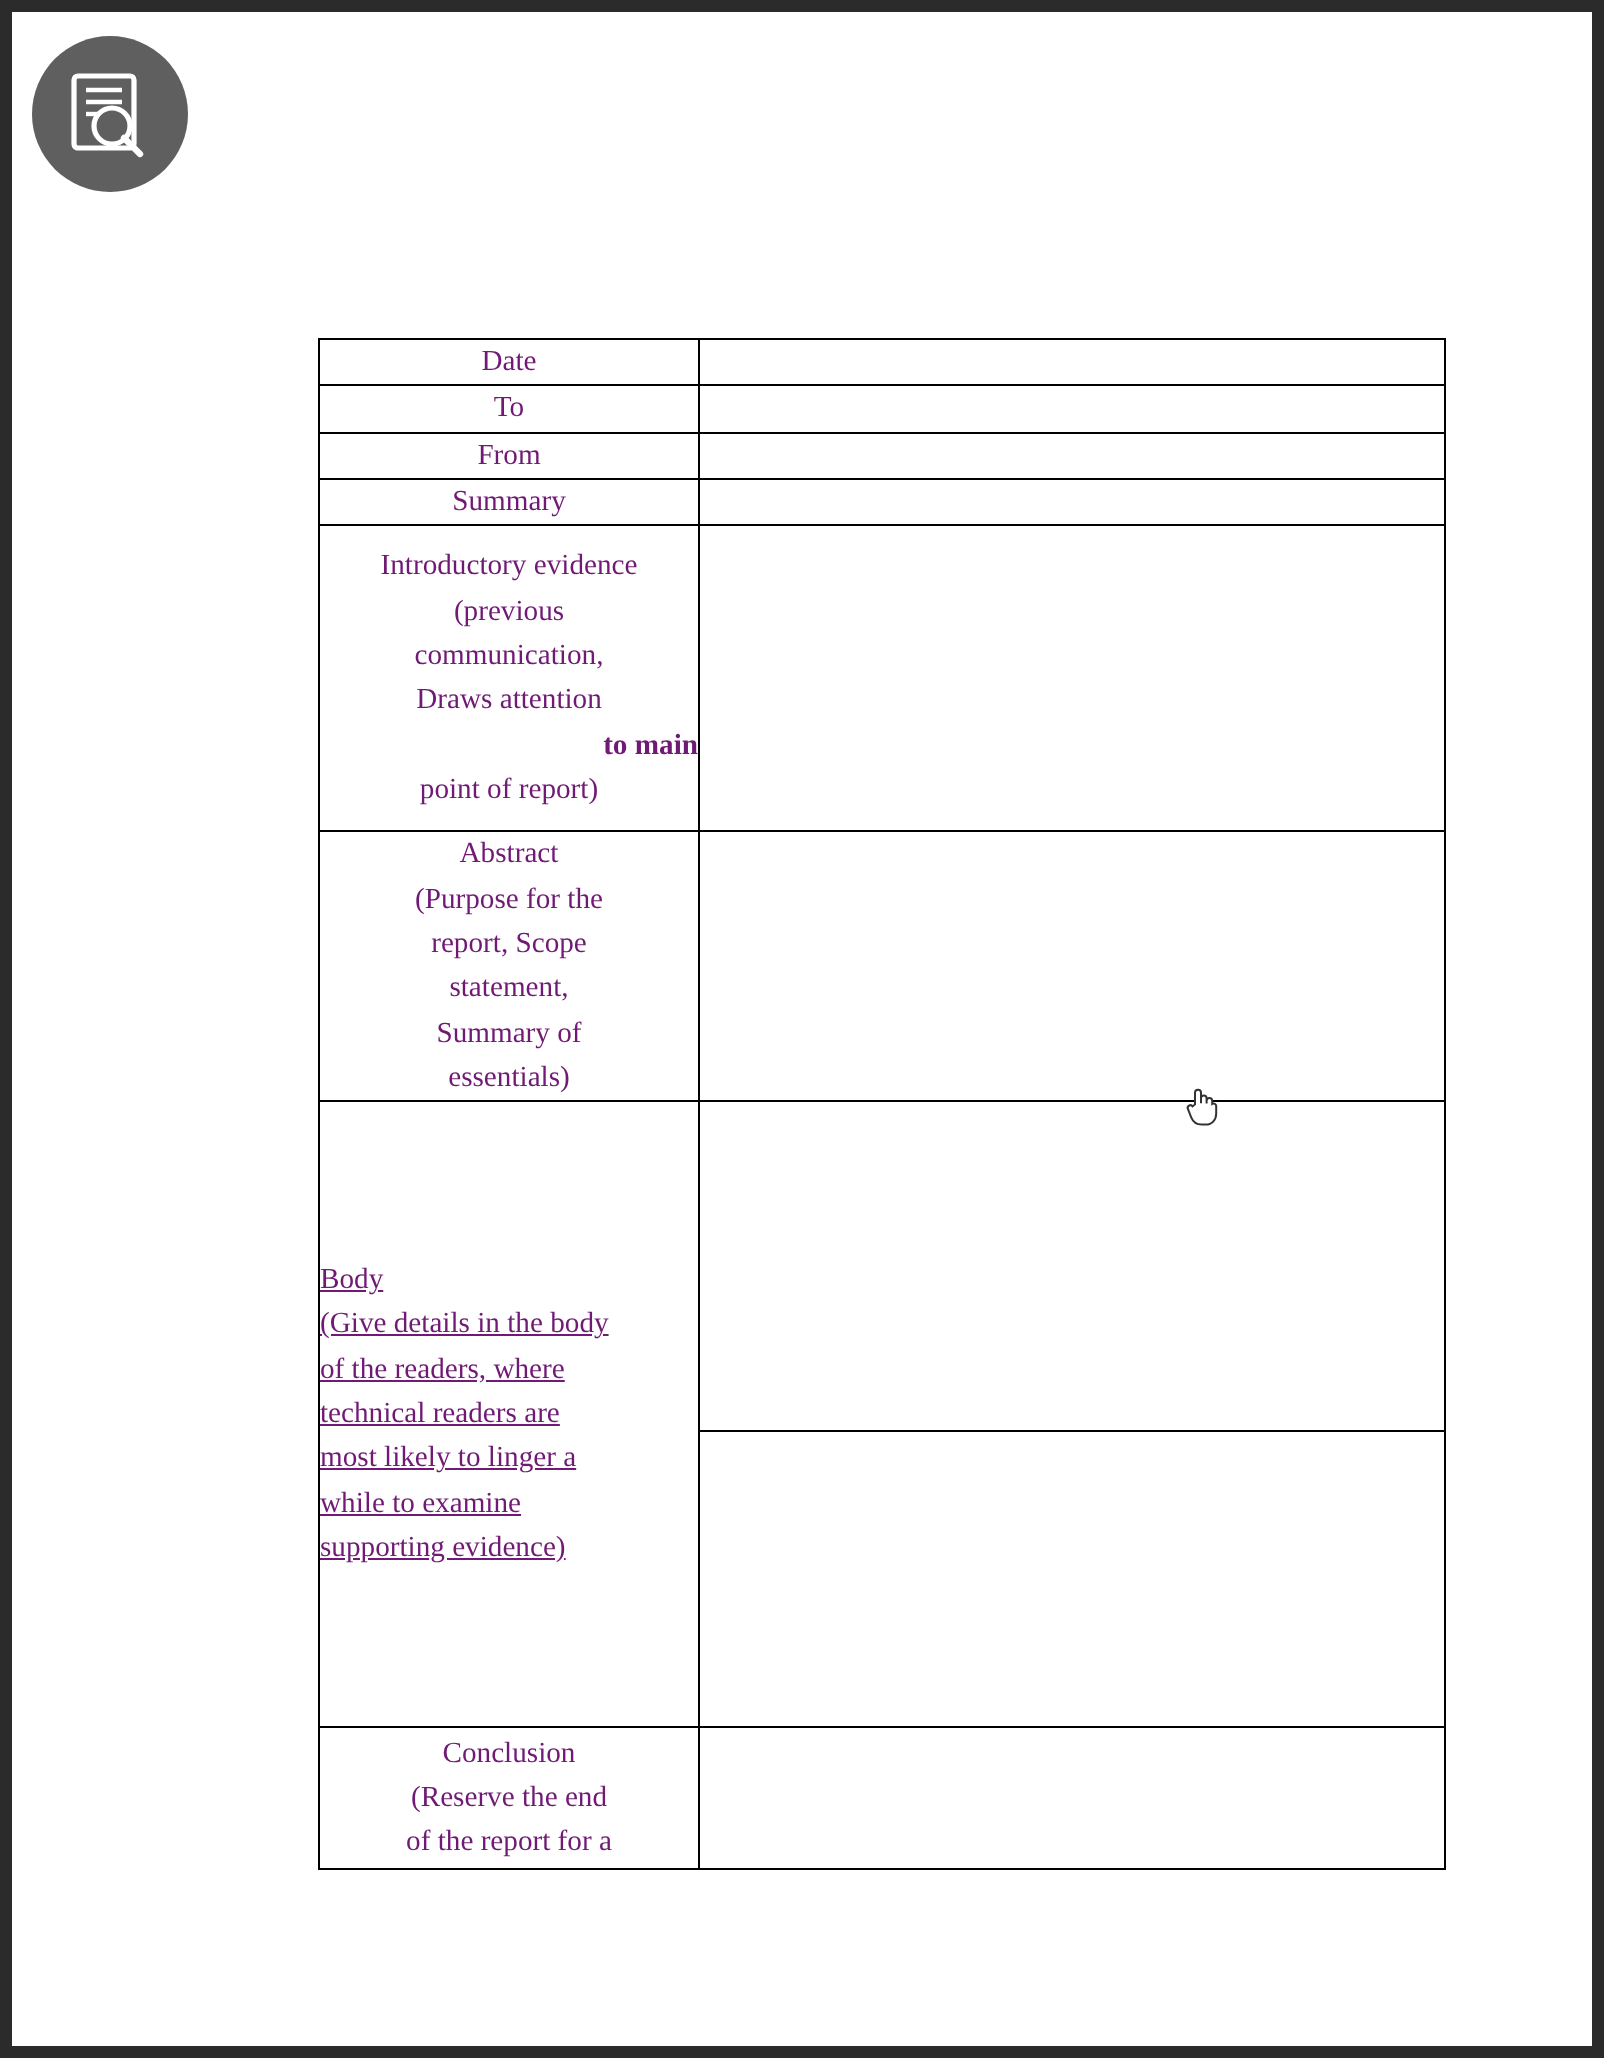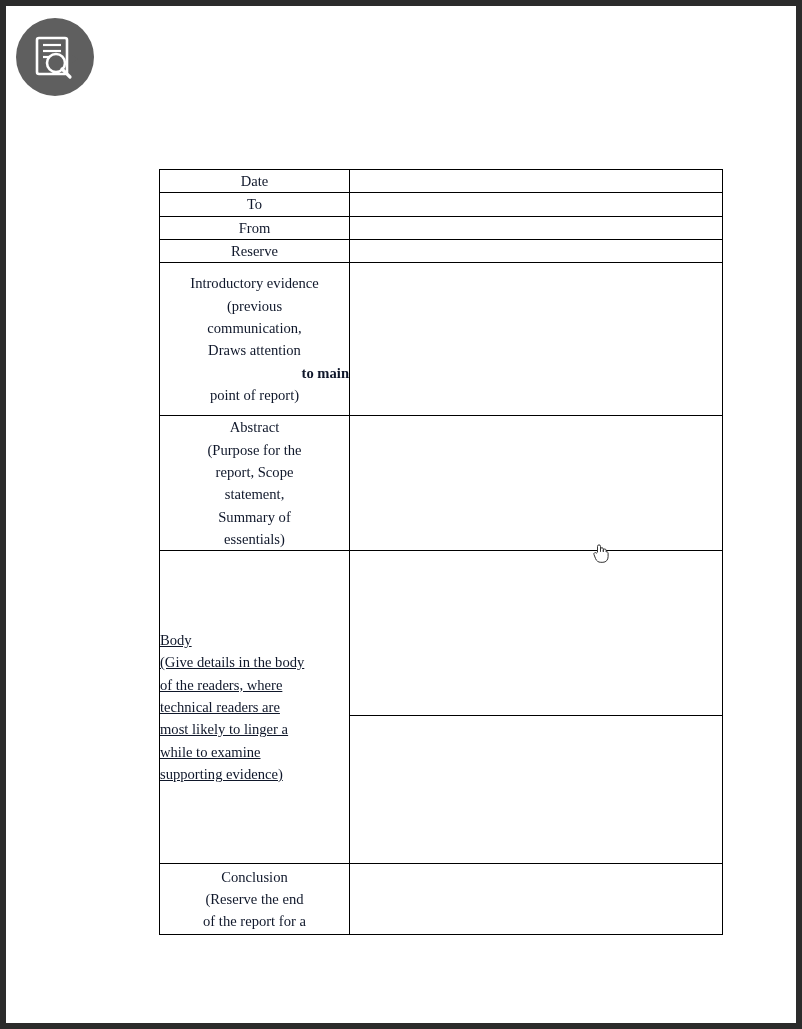--- a/index.html
+++ b/index.html
@@ -57,21 +57,21 @@
     border-collapse: collapse;
     width: 563px;
     table-layout: fixed;
   }
   table.doc-table td {
     border: 1px solid #000000;
     vertical-align: middle;
     padding: 0;
     font-family: "Liberation Serif", serif;
     font-size: 14.6px;
-    color: #0f172a;
+    color: #701a75;
     line-height: 1.53;
   }
   td.label-cell {
     width: 190px;
     text-align: center;
     padding: 2px 10px 3px 10px;
     box-sizing: border-box;
   }
   td.value-cell {
     width: 373px;
@@ -156,21 +156,21 @@
               <span class="label-lines">
                 <span>From</span>
               </span>
             </td>
             <td class="value-cell"></td>
           </tr>
 
           <tr class="r-subject">
             <td class="label-cell">
               <span class="label-lines">
-                <span>Reserve</span>
+                <span>Summary</span>
               </span>
             </td>
             <td class="value-cell"></td>
           </tr>
 
           <tr class="r-intro">
             <td class="label-cell">
               <span class="label-lines">
                 <span>Introductory evidence</span>
                 <span>(previous</span>

